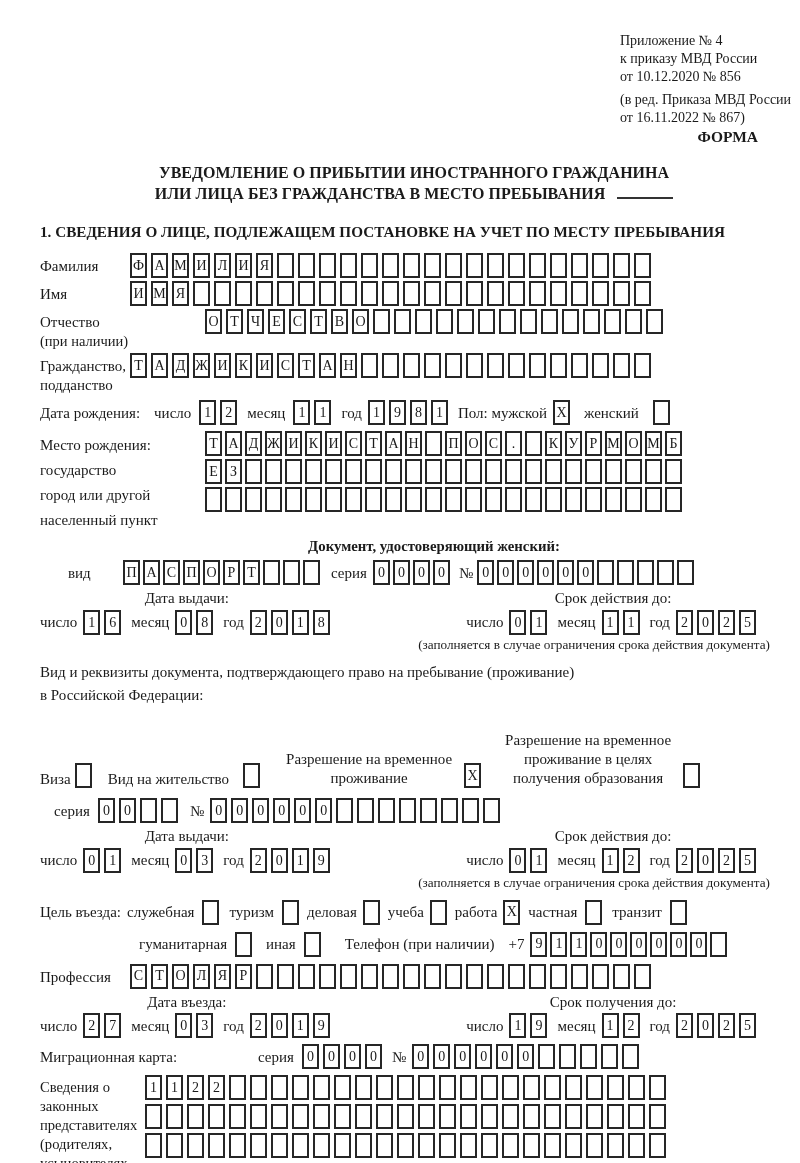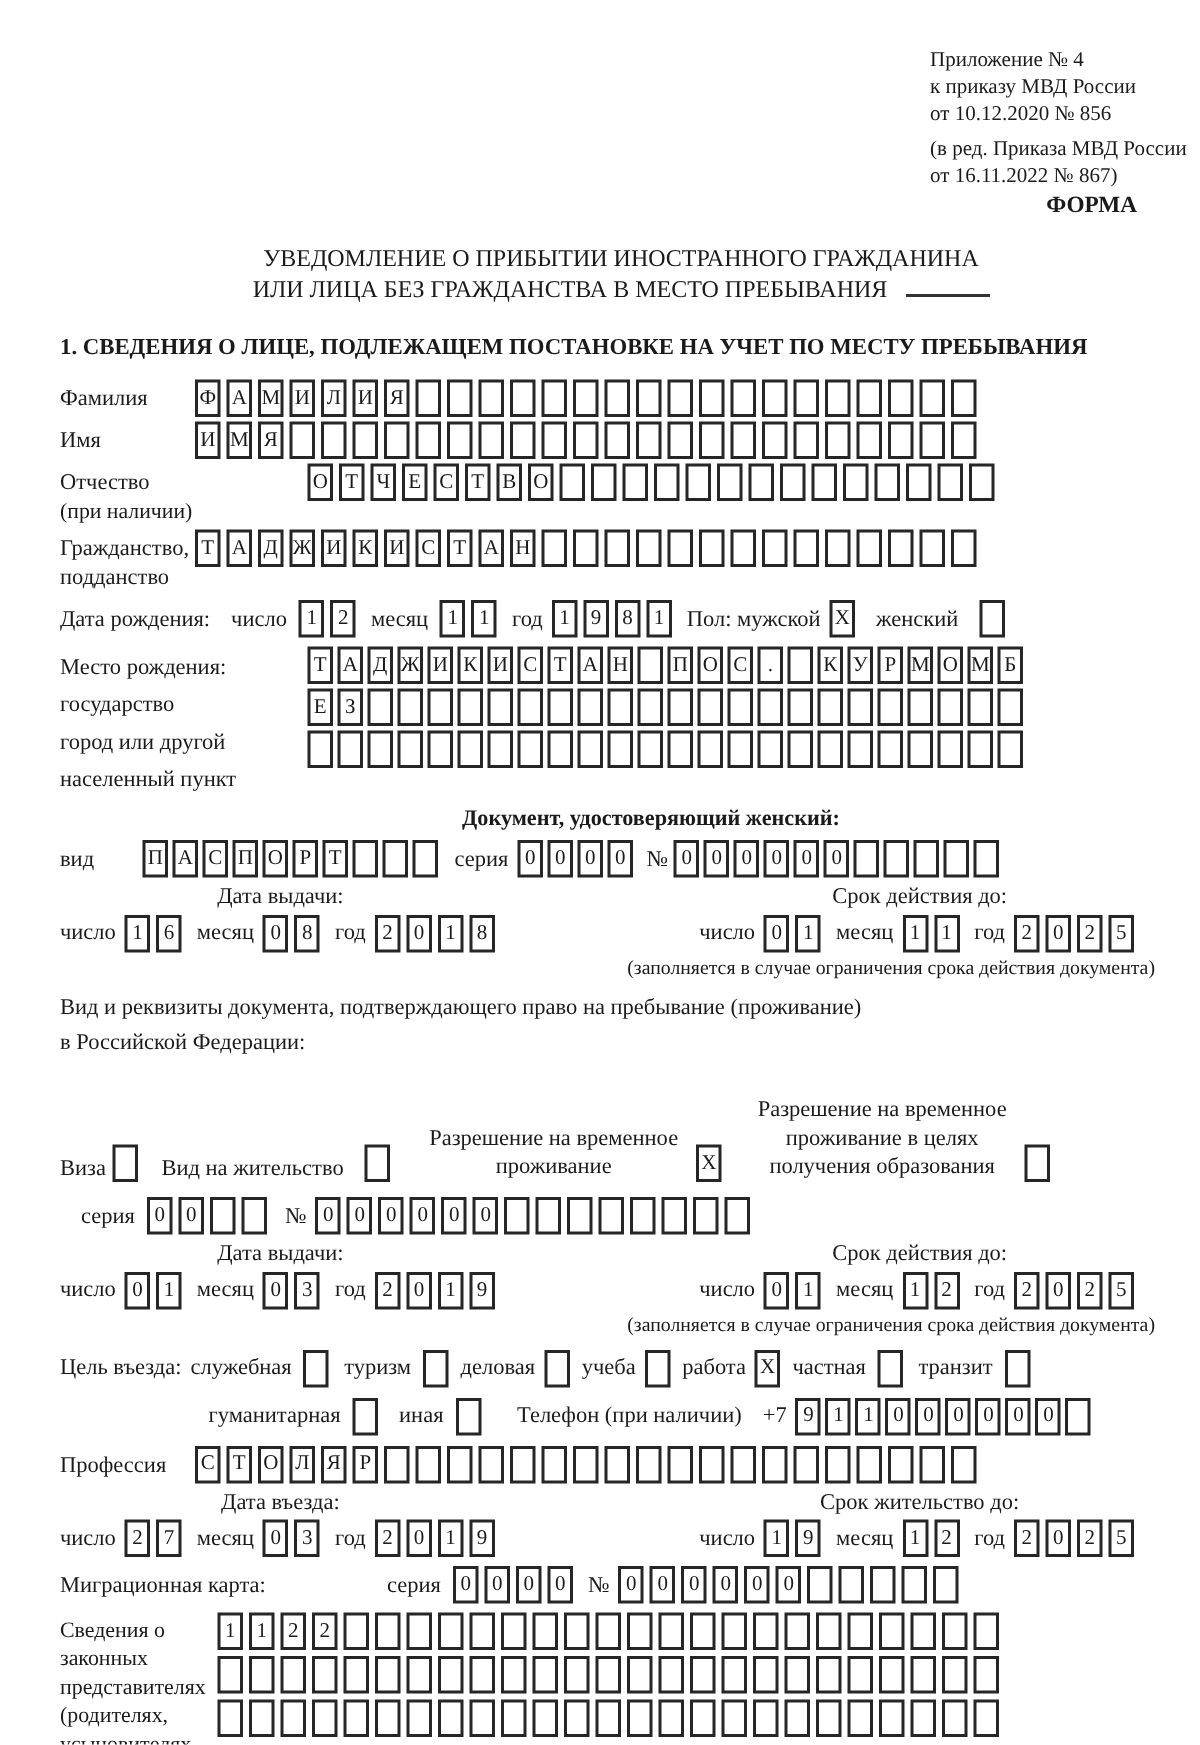--- a/index.html
+++ b/index.html
@@ -12,21 +12,21 @@
   }
   .page { padding:32px 12px 0 40px; }
 
   
   .annex { margin-left:580px; font-size:14px; line-height:18px; }
   .annex div { white-space:nowrap; }
   .annex .gap { margin-top:5px; }
   .forma { text-align:right; padding-right:30px; font-weight:bold; font-size:15.5px; margin-top:0; }
 
   
-  .title { text-align:center; font-weight:normal; font-size:16px; line-height:21px; margin-top:16px; }
+  .title { text-align:center; font-weight:bold; font-size:16px; line-height:21px; margin-top:16px; }
   .title .u { display:inline-block; width:56px; border-bottom:2.5px solid #333; margin-left:12px; height:14px; }
   .sec { font-weight:bold; font-size:15.2px; margin-top:18px; margin-bottom:12px; }
 
   
   .cells { display:inline-flex; flex:none; }
   .cell {
     flex:none; width:17px; height:25px; margin-right:4px;
     border:2px solid #262626; background:#fff;
     display:inline-flex; align-items:center; justify-content:center;
     font-size:14px; font-weight:400;
@@ -332,21 +332,21 @@
           <span class="cell">&nbsp;</span>
           <span class="cell">&nbsp;</span>
           <span class="cell">&nbsp;</span>
         </div>
     </div>
   </div>
 
   <div class="center-bold">Документ, удостоверяющий женский:</div>
 
   <div class="row">
-    <span class="inline-lbl" style="width:55px;">вид</span>
+    <span class="inline-lbl" style="width:55px;margin-left:28px;">вид</span>
     <span class="cells sm">
         <span class="cell">П</span>
         <span class="cell">А</span>
         <span class="cell">С</span>
         <span class="cell">П</span>
         <span class="cell">О</span>
         <span class="cell">Р</span>
         <span class="cell">Т</span>
         <span class="cell">&nbsp;</span>
         <span class="cell">&nbsp;</span>
@@ -634,21 +634,21 @@
         <span>год</span>
         <span class="cells">
             <span class="cell">2</span>
             <span class="cell">0</span>
             <span class="cell">1</span>
             <span class="cell">9</span>
           </span>
       </div>
     </div>
     <div class="dg right">
-      <div class="dt">Срок жительство до:</div>
+      <div class="dt">Срок получения до:</div>
       <div class="dl">
         <span>число</span>
         <span class="cells">
             <span class="cell">1</span>
             <span class="cell">9</span>
           </span>
         <span>месяц</span>
         <span class="cells">
             <span class="cell">1</span>
             <span class="cell">2</span>

